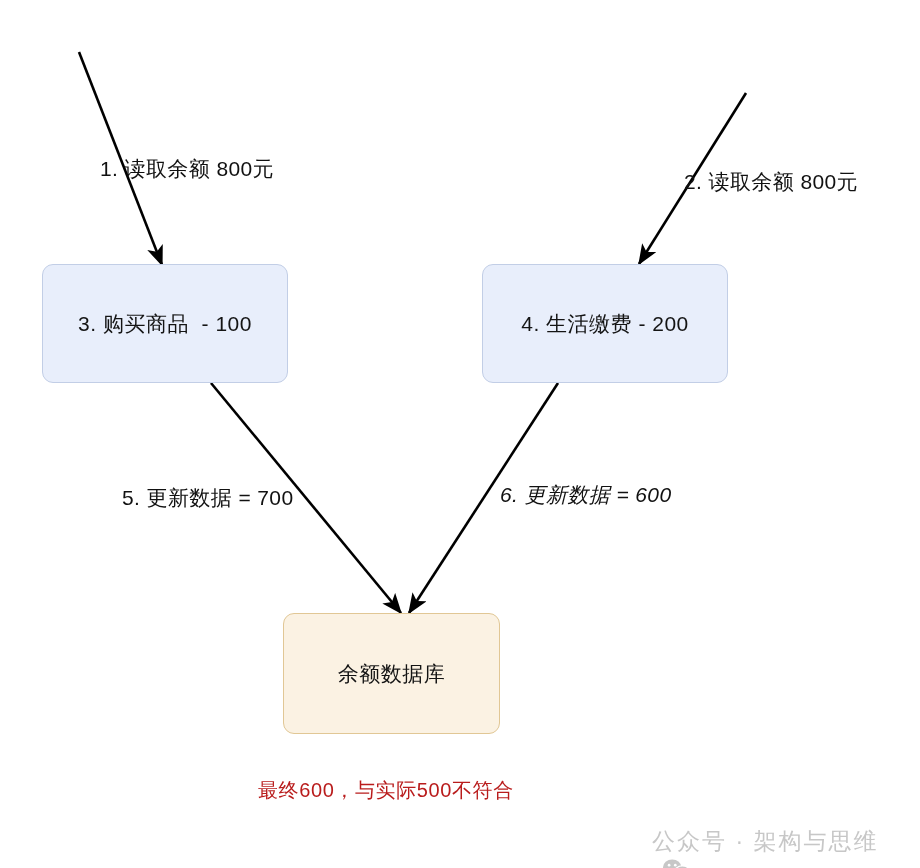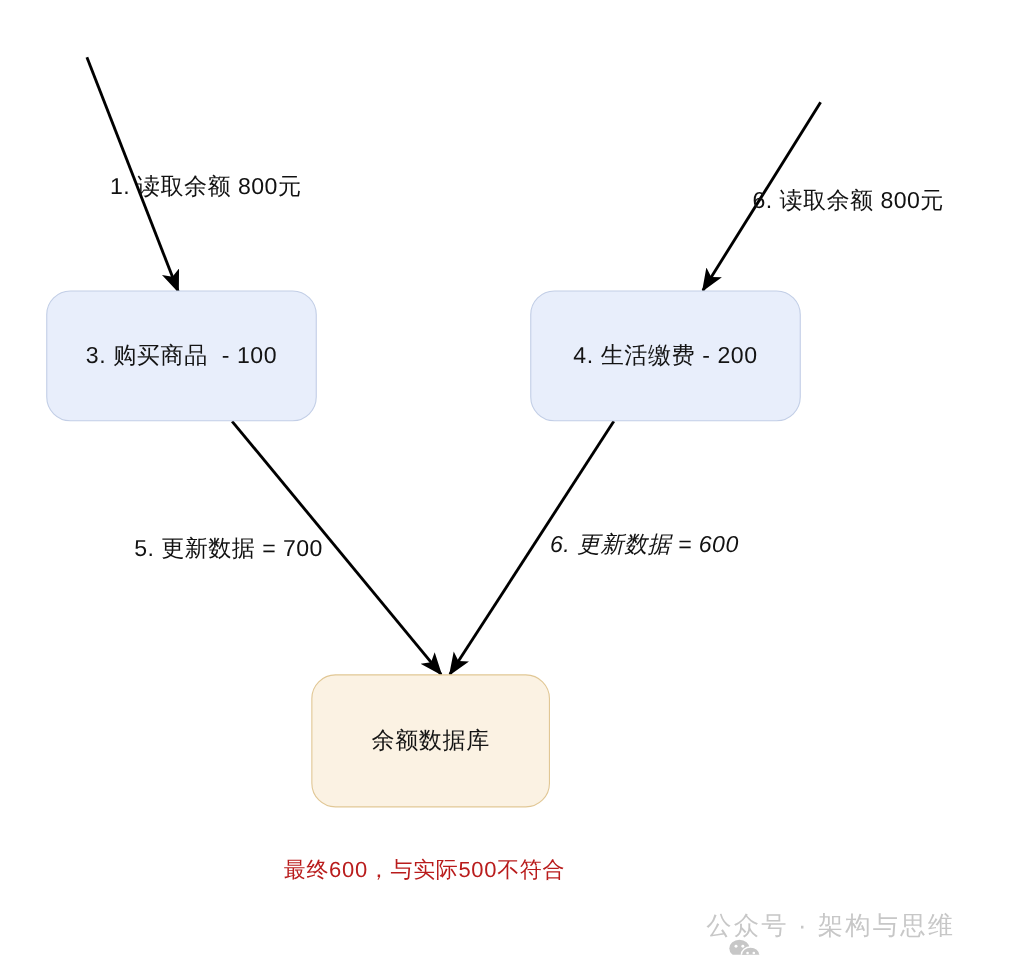--- a/index.html
+++ b/index.html
@@ -30,21 +30,21 @@
     height: 868px;
     pointer-events: none;
   }
   .node {
     position: absolute;
     box-sizing: border-box;
     display: flex;
     align-items: center;
     justify-content: center;
     text-align: center;
-    border-radius: 22px;
+    border-radius: 11px;
     border: 1.6px solid;
     font-size: 21px;
     letter-spacing: 0.5px;
     line-height: 1.3;
     white-space: pre;
   }
   .node.process {
     background: #e8eefb;
     border-color: #c2cee6;
     color: #141414;
@@ -65,21 +65,22 @@
   .note {
     position: absolute;
     font-size: 20px;
     letter-spacing: 0.6px;
     white-space: pre;
     font-weight: 400;
   }
   .watermark {
     position: absolute;
     display: flex;
-    align-items: flex-start;
+    align-items: flex-end;
+    gap: 10px;
     color: #c7c7c7;
     font-size: 23px;
     letter-spacing: 2px;
     white-space: pre;
     user-select: none;
   }
   .watermark .wm-icon {
     display: block;
     width: 30px;
     height: 26px;
@@ -113,21 +114,21 @@
   <div class="node process" style="left:482px; top:264px; width:246px; height:119px;">
     <span>4. 生活缴费 - 200</span>
   </div>
 
   <div class="node datastore" style="left:283px; top:613px; width:217px; height:121px;">
     <span>余额数据库</span>
   </div>
 
   <div class="edge-label" style="left:84px; top:155px;margin-left:16px;">1. 读取余额 800元</div>
 
-  <div class="edge-label" style="left:684px; top:168px;">6. 读取余额 800元</div>
+  <div class="edge-label" style="left:684px; top:168px;">2. 读取余额 800元</div>
 
   <div class="edge-label" style="left:122px; top:484px;">5. 更新数据 = 700</div>
 
   <div class="edge-label" style="left:500px; top:481px;font-style:italic;">6. 更新数据 = 600</div>
 
   <div class="note" style="left:258px; top:777px; color:#b91c1c;">最终600，与实际500不符合</div>
 
   <div class="watermark" style="left:612px; top:826px;">
     <span class="wm-icon">
       <svg viewBox="0 0 30 26" xmlns="http://www.w3.org/2000/svg" width="30" height="26">

